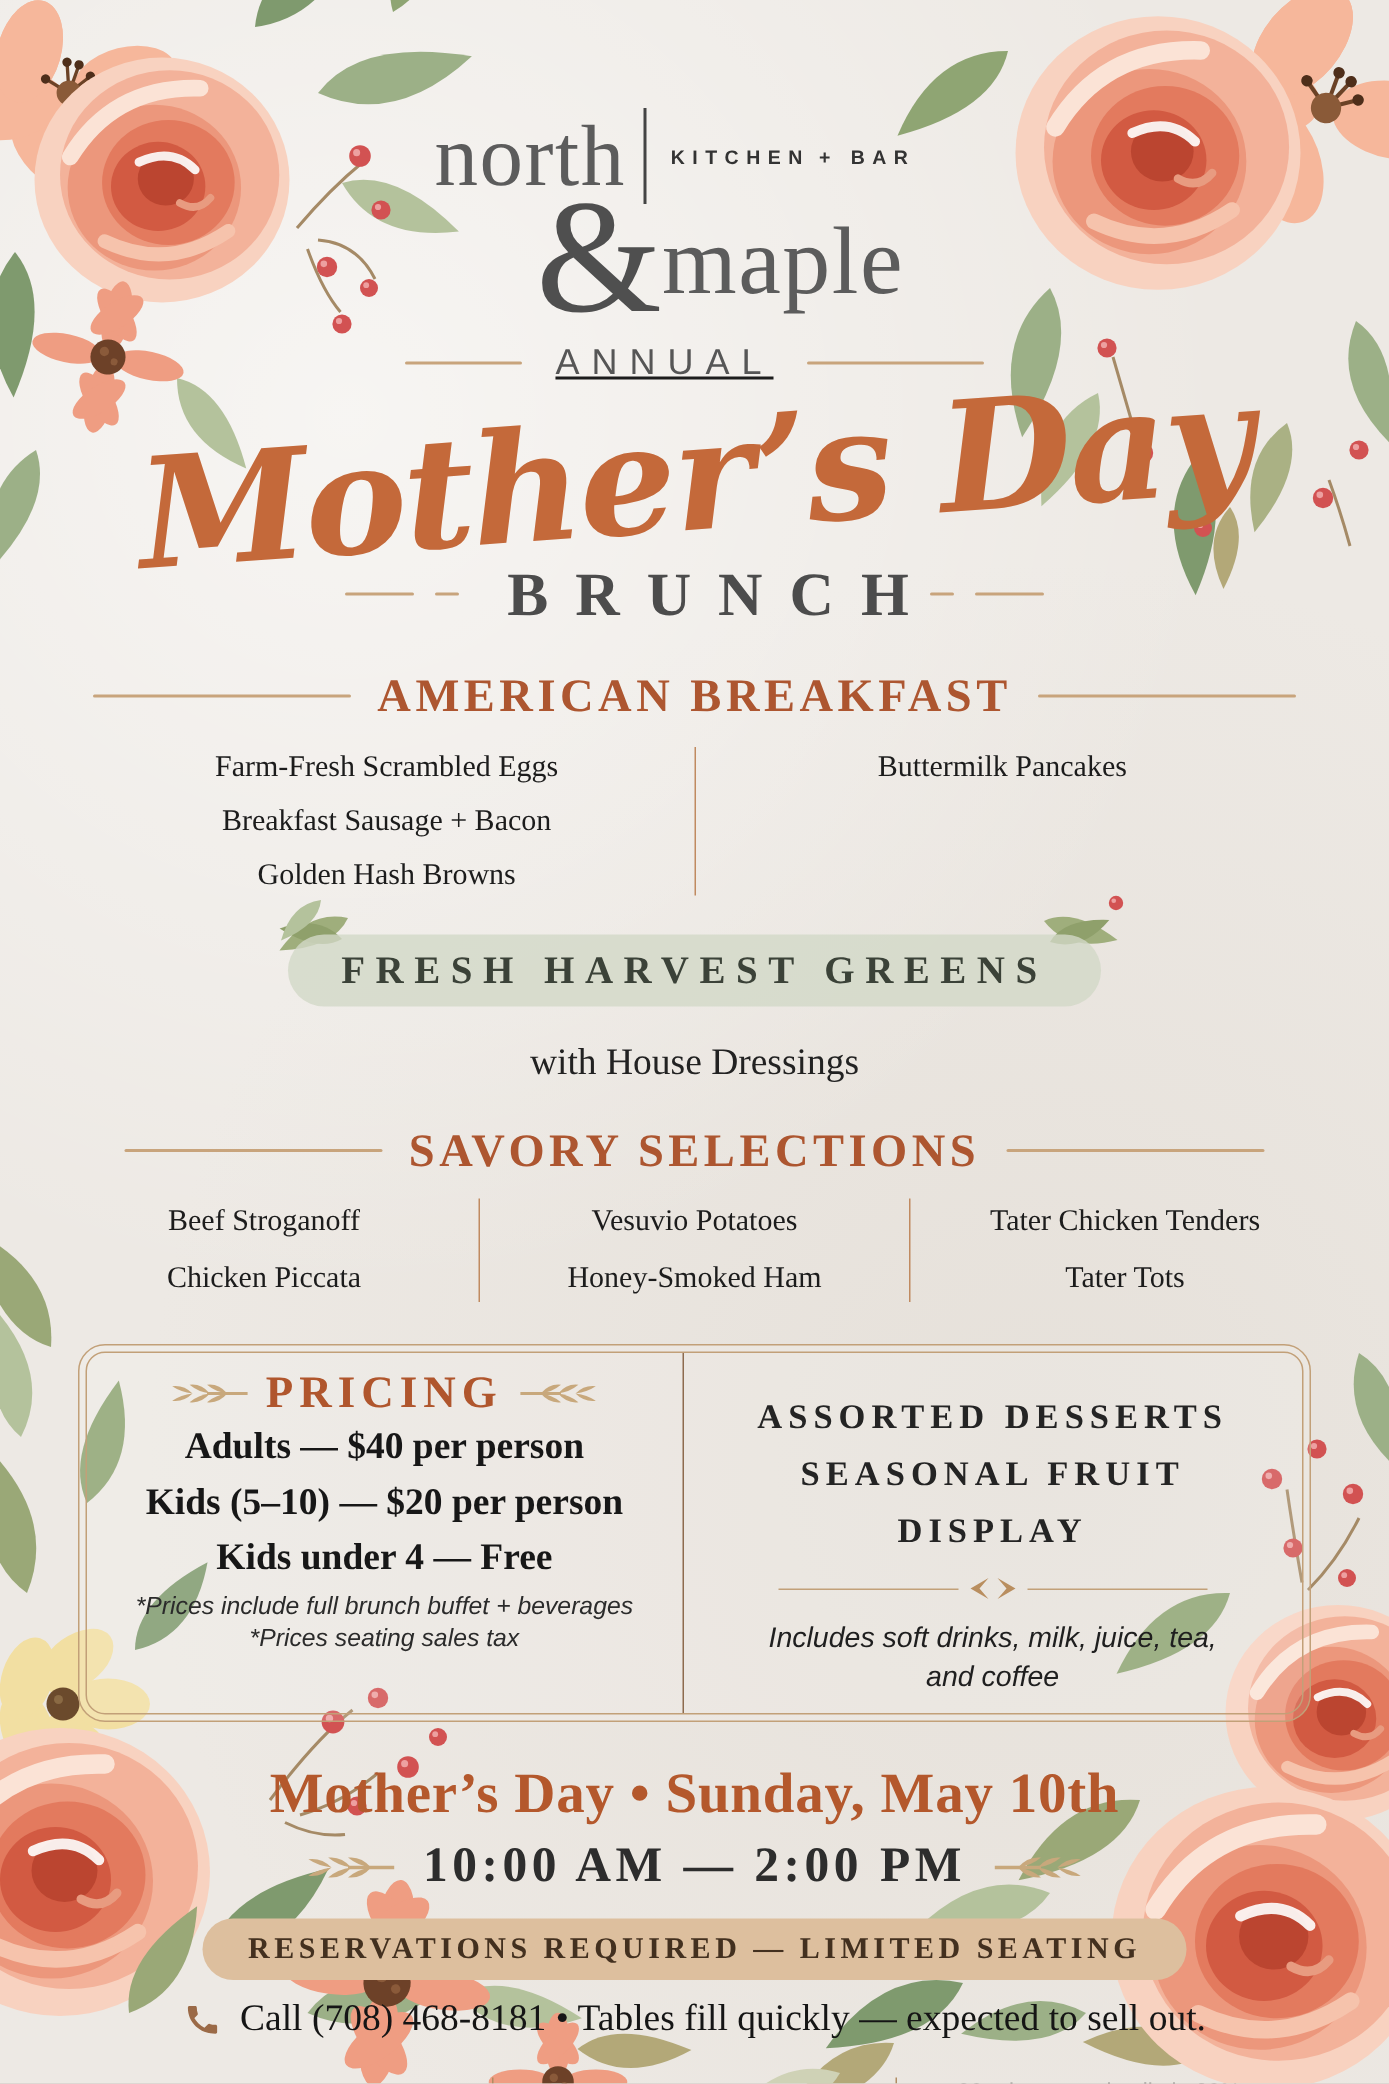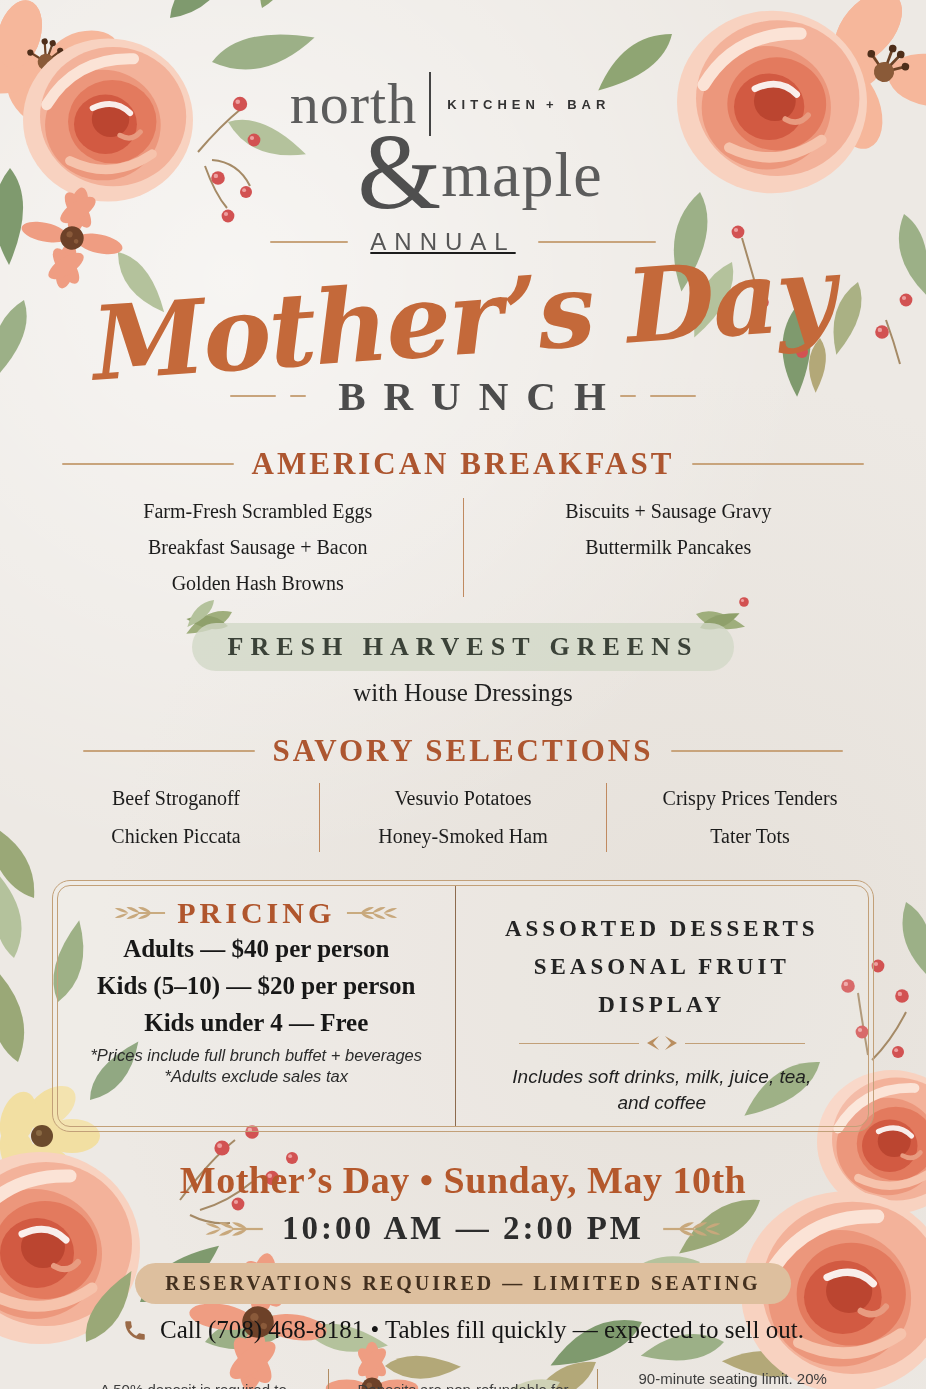--- a/index.html
+++ b/index.html
@@ -45,21 +45,21 @@
 
   .menu-2col{display:flex;justify-content:center;align-items:stretch;width:820px;margin:12px auto 0;}
   .menu-2col .col{flex:1;display:flex;flex-direction:column;gap:1px;}
   .menu-item{font-size:20px;line-height:35px;color:#1c1c1c;}
   .vdiv{width:1px;background:#c08a60;margin:4px 0;}
   .vdiv2{width:1px;background:#c08a60;margin:2px 0;}
 
   .greens-row{margin-top:22px;display:flex;align-items:center;justify-content:center;gap:16px;}
   .greens-pill{background:rgba(210,216,199,.8);border-radius:26px;padding:9px 36px;
     font-size:26px;font-weight:bold;letter-spacing:7px;color:#3b4238;}
-  .greens-sub{margin-top:8px;font-size:25px;color:#222;}
+  .greens-sub{margin-top:24px;font-size:25px;color:#222;}
 
   .menu-3col{display:flex;justify-content:center;align-items:stretch;width:860px;margin:12px auto 0;}
   .menu-3col .col{flex:1;display:flex;flex-direction:column;gap:3px;}
 
   .price-box-outer{width:812px;margin:26px auto 0;border:1.5px solid #c2a078;border-radius:18px;padding:4px;background:rgba(255,255,255,.14);}
   .price-box-inner{border:1px solid #c2a078;border-radius:13px;display:flex;min-height:178px;}
   .price-left{flex:1 1 50%;padding:10px 6px 12px;border-right:1px solid #8d6b4e;}
   .price-title-row{display:flex;align-items:center;justify-content:center;gap:10px;text-align:center;}
   .price-title{font-size:30px;font-weight:bold;letter-spacing:4px;color:#b0562d;}
   .price-line{font-size:25px;font-weight:bold;line-height:37px;color:#171717;}
@@ -307,21 +307,20 @@
       <span class="rule rule-f"></span>
     </div>
     <div class="menu-2col">
       <div class="col">
         <div class="menu-item">Farm-Fresh Scrambled Eggs</div>
         <div class="menu-item">Breakfast Sausage + Bacon</div>
         <div class="menu-item">Golden Hash Browns</div>
       </div>
       <div class="vdiv"></div>
       <div class="col">
-        <div class="menu-item">Biscuits + Sausage Gravy</div>
         <div class="menu-item">Buttermilk Pancakes</div>
       </div>
     </div>
 
     <div class="greens-row">
       <span class="greens-pill">FRESH HARVEST GREENS</span>
     </div>
     <div class="greens-sub">with House Dressings</div>
 
     <div class="sec-head">
@@ -334,21 +333,21 @@
         <div class="menu-item">Beef Stroganoff</div>
         <div class="menu-item">Chicken Piccata</div>
       </div>
       <div class="vdiv2"></div>
       <div class="col">
         <div class="menu-item">Vesuvio Potatoes</div>
         <div class="menu-item">Honey-Smoked Ham</div>
       </div>
       <div class="vdiv2"></div>
       <div class="col">
-        <div class="menu-item">Crispy Prices Tenders</div>
+        <div class="menu-item">Tater Chicken Tenders</div>
         <div class="menu-item">Tater Tots</div>
       </div>
     </div>
 
     <div class="price-box-outer">
       <div class="price-box-inner">
         <div class="price-left">
           <div class="price-title-row">
             <svg class="sprig">
                 <use href="#wheat"></use>
@@ -356,21 +355,21 @@
             <span class="price-title">PRICING</span>
             <svg class="sprig flip">
                 <use href="#wheat"></use>
               </svg>
           </div>
           <div class="price-line">Adults — $40 per person</div>
           <div class="price-line">Kids (5–10) — $20 per person</div>
           <div class="price-line">Kids under 4 — Free</div>
           <div class="price-notes">
             <div class="price-note">*Prices include full brunch buffet + beverages</div>
-            <div class="price-note">*Adults exclude sales tax</div>
+            <div class="price-note">*Prices seating sales tax</div>
           </div>
         </div>
         <div class="price-right">
           <div class="dessert-line">ASSORTED DESSERTS</div>
           <div class="dessert-line">SEASONAL FRUIT DISPLAY</div>
           <div class="orn-div">
             <span class="orn-line"></span>
             <svg class="chev-ico">
                 <use href="#chev"></use>
               </svg>

